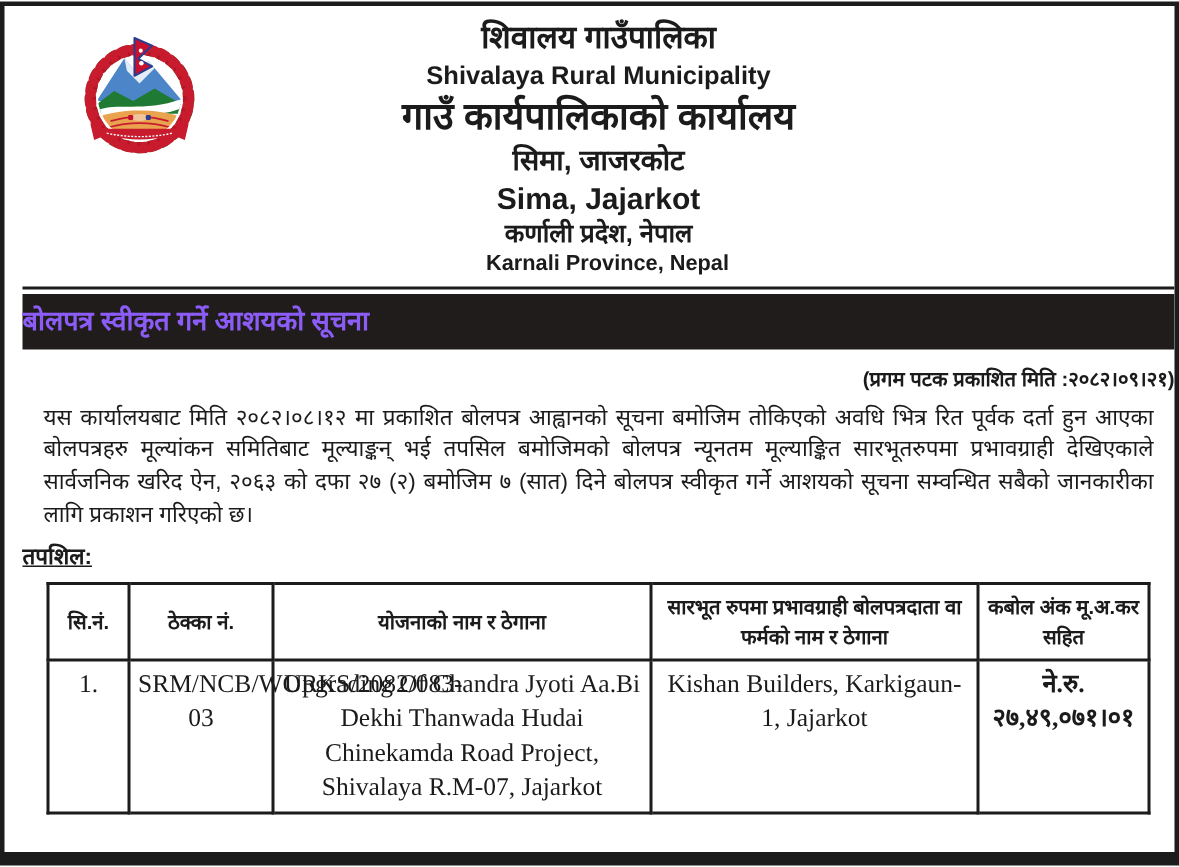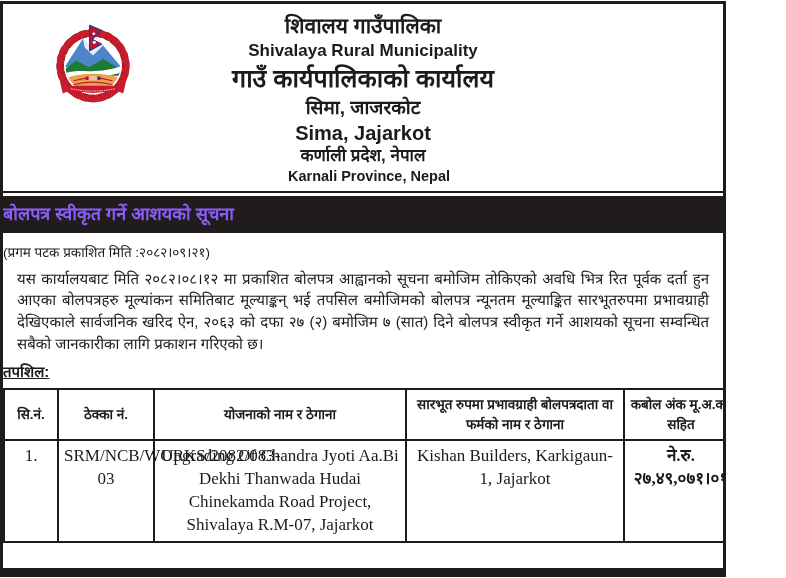--- a/index.html
+++ b/index.html
@@ -3,48 +3,49 @@
 <meta charset="utf-8">
 <style>
   html,body { margin:0; padding:0; background:#ffffff; }
   body {
     width:786px; height:578px;
     font-family:"Liberation Sans", sans-serif;
     color:#1b1b1b;
   }
   .page {
     box-sizing:border-box;
-    width:726px; height:576px;
+    width:786px; height:576px;
     margin:1px 0 0 0;
     border:3px solid #1c1c1c;
     border-bottom-width:9px;
     background:#fff;
     position:relative;
     overflow:hidden;
+    padding-left:12px;
   }
   
   .logo { position:absolute; left:46px; top:18px; width:88px; height:84px; }
   .letterhead { text-align:center; padding-top:8px; }
   .lh-np1 { font-size:21px;  font-weight:bold; line-height:1.35; }
   .lh-en1 { font-size:17px;  font-weight:bold; line-height:1.25; }
   .lh-np2 { font-size:25px;  font-weight:bold; line-height:1.35; }
   .lh-en2 { font-size:21px;  font-weight:bold; line-height:1.25; }
   .lh-np3 { font-size:19px;  font-weight:bold; line-height:1.35; }
   .lh-en3 { font-size:20px;font-weight:bold; line-height:1.2; }
   .lh-np4 { font-size:17px;  font-weight:bold; line-height:1.35; }
   .lh-en4 { font-size:14.5px;font-weight:bold; line-height:1.2;margin-left:12px; }
   .divider { border-top:2px solid #1c1c1c; margin-top:6px; }
   
   .title-bar {
     margin-top:3px; height:37px; line-height:37px;
     background:#211c1c; color:#8b5cf6;
     font-size:18px; font-weight:bold;
   }
   
-  .date-line { text-align:left; font-weight:normal; font-size:13.5px; margin-top:10px; line-height:1.5; }
+  .date-line { text-align:right; font-weight:bold; font-size:13.5px; margin-top:10px; line-height:1.5;margin-left:40px; }
   .body-text {
     font-size:15px; line-height:1.45; text-align:justify;
     margin:4px 14px 0 14px;
   }
   .tapasil { font-weight:bold; text-decoration:underline; font-size:15px; margin-top:6px; line-height:1.5; }
   
   table.bids { border-collapse:collapse; margin:5px auto 0 auto; width:734px; table-layout:fixed; }
   table.bids th, table.bids td { border:2px solid #1c1c1c; }
   table.bids th {
     font-size:13.5px; font-weight:bold; padding:5px 3px; line-height:1.45;

